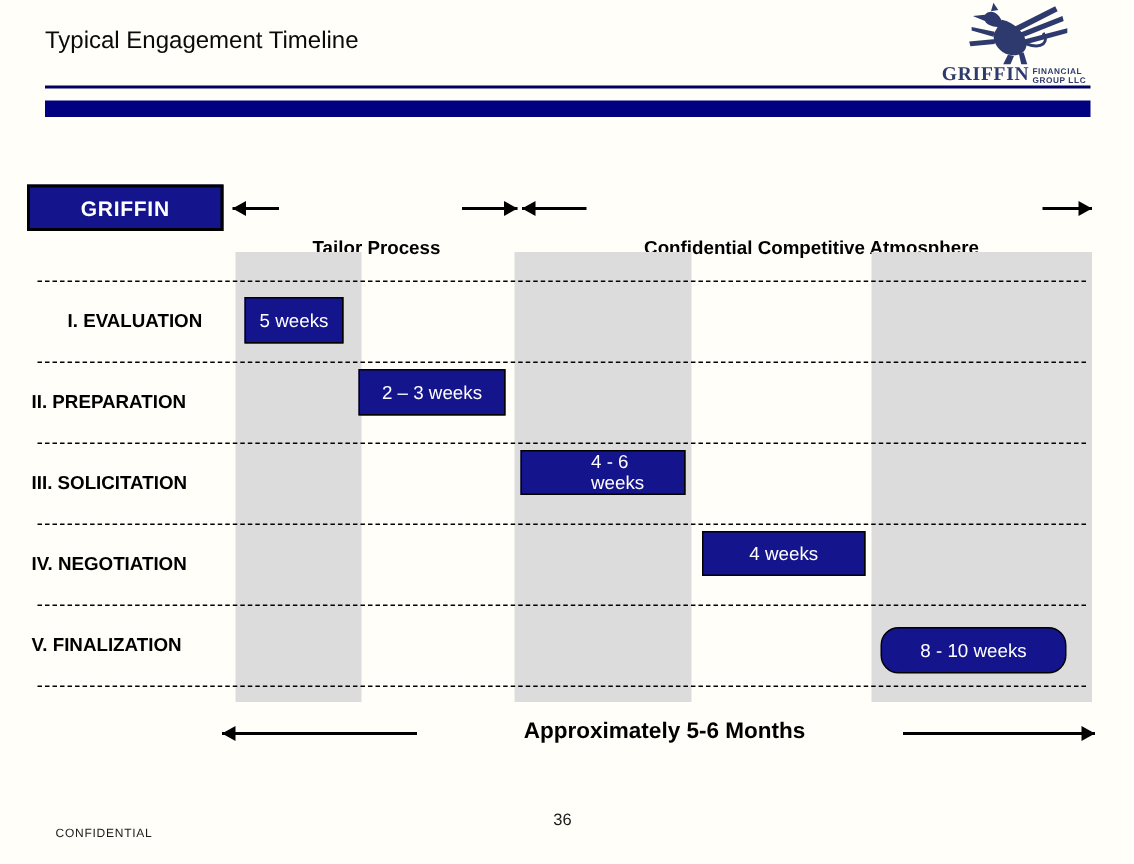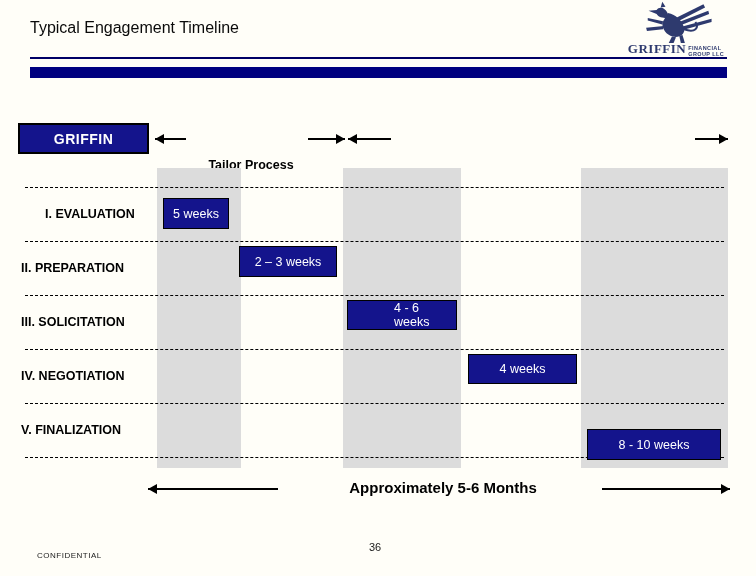--- a/index.html
+++ b/index.html
@@ -88,20 +88,21 @@
 
   <div class="phases-box">
     <span>GRIFFIN</span>
   </div>
 
   <div class="arrow head-l" style="left:155px;top:138px;width:31px;"></div>
   <div class="hdr-label lbl-tailor">Tailor Process</div>
   <div class="arrow head-r" style="left:308px;top:138px;width:37px;"></div>
 
   <div class="arrow head-l" style="left:348px;top:138px;width:43px;"></div>
+  <div class="hdr-label lbl-atmos">Confidential Competitive Atmosphere</div>
   <div class="arrow head-r" style="left:695px;top:138px;width:33px;"></div>
 
   <div class="gcol c1"></div>
   <div class="gcol c2"></div>
   <div class="gcol c3"></div>
 
   <div class="dash" style="top:187px;"></div>
   <div class="dash" style="top:241px;"></div>
   <div class="dash" style="top:295px;"></div>
   <div class="dash" style="top:349px;"></div>
@@ -111,21 +112,21 @@
   <div class="row-label" style="top:207px;padding-left:24px;">I. EVALUATION</div>
   <div class="row-label" style="top:261px;">II. PREPARATION</div>
   <div class="row-label" style="top:315px;">III. SOLICITATION</div>
   <div class="row-label" style="top:369px;">IV. NEGOTIATION</div>
   <div class="row-label" style="top:423px;">V. FINALIZATION</div>
 
   <div class="dur-box" style="left:163px;top:198px;width:66px;height:31px;">5 weeks</div>
   <div class="dur-box" style="left:239px;top:246px;width:98px;height:31px;">2 – 3 weeks</div>
   <div class="dur-box" style="left:347px;top:300px;width:110px;height:30px;padding-left:46px;">4 - 6 weeks</div>
   <div class="dur-box" style="left:468px;top:354px;width:109px;height:30px;">4 weeks</div>
-  <div class="dur-box" style="left:587px;top:429px;width:134px;height:31px;">8 - 10 weeks</div>
+  <div class="dur-box" style="left:587px;top:418px;width:124px;height:31px;border-radius:12px;">8 - 10 weeks</div>
 
   <div class="arrow head-l" style="left:148px;top:488px;width:130px;"></div>
   <div class="months-label">Approximately 5-6 Months</div>
   <div class="arrow head-r" style="left:602px;top:488px;width:128px;"></div>
 
   <div class="confidential">CONFIDENTIAL</div>
   <div class="page-num">36</div>
 
 </div>
 

